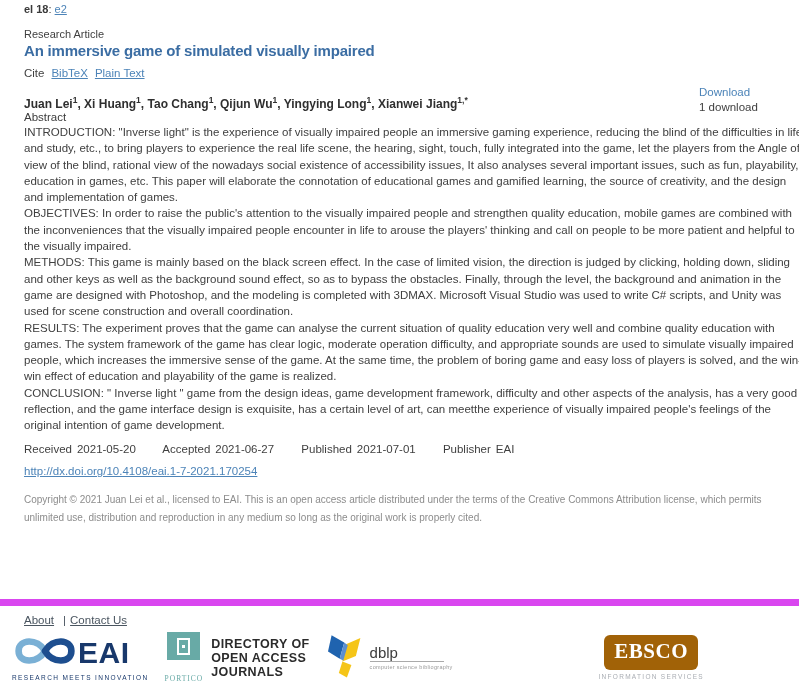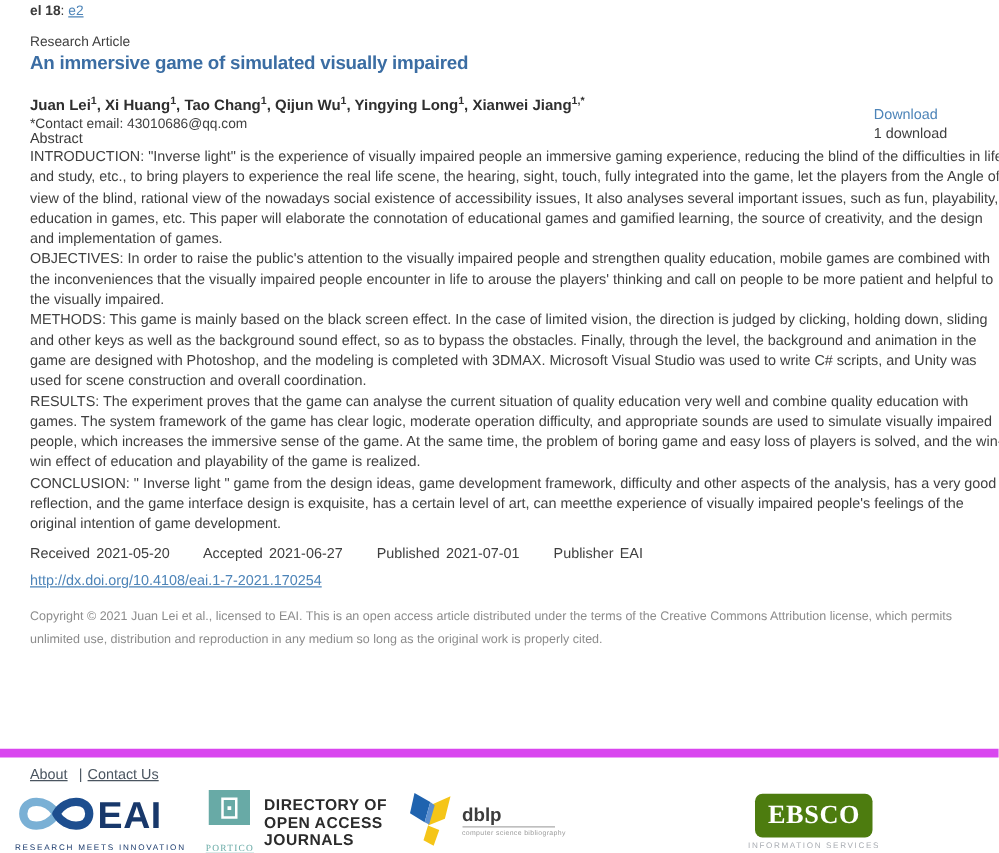--- a/index.html
+++ b/index.html
@@ -67,48 +67,50 @@
   .portico-square { width: 33px; height: 28px; background: #68aaa6; margin: 0 auto; display: flex; align-items: center; justify-content: center; }
   .portico-inner { width: 13px; height: 17px; border: 2px solid #ffffff; display: flex; align-items: center; justify-content: center; }
   .portico-dot { width: 3px; height: 3px; background: #ffffff; }
   .portico-label { font-family: "Liberation Serif", serif; font-size: 7.5px; letter-spacing: 1px; color: #68aaa6; margin-top: 14px; text-decoration: underline; }
 
   .doaj { margin-left: 10px; }
   .doaj-lines { margin-left: 8px; font-size: 12.5px; font-weight: bold; color: #2b2b2b; line-height: 14px; letter-spacing: 0.4px; }
 
   .dblp { margin-left: 18px; display: flex; align-items: center; }
   .dblp-textcol { margin-left: 6px; }
-  .dblp-label { font-size: 15px; font-weight: bold; color: #3c3c3c; line-height: 15px; }
+  .dblp-label { font-size: 15px; font-weight: normal; color: #3c3c3c; line-height: 15px; }
   .dblp-rule { width: 74px; border-bottom: 1px solid #aaaaaa; margin-top: 1px; }
   .dblp-sub { font-size: 5.5px; color: #999999; margin-top: 2px; letter-spacing: 0.3px; }
 
   .ebsco { margin-left: auto; margin-right: 95px; text-align: center; }
-  .ebsco-badge { background: #4d7c0f; border-radius: 6px; padding: 4px 10px 6px 10px; display: inline-block; }
+  .ebsco-badge { background: #a16207; border-radius: 6px; padding: 4px 10px 6px 10px; display: inline-block; }
   .ebsco-text { font-family: "Liberation Serif", serif; font-weight: bold; font-size: 21px; color: #ffffff; letter-spacing: 0.5px; }
   .ebsco-sub { font-size: 6.5px; color: #a9adb3; letter-spacing: 1.3px; margin-top: 3px; }
 </style>
 </head>
 <body>
 
 <div class="page">
 
   <div class="vol-line">
     <span class="vol-prefix">el 18</span><span>: </span><a class="vol-link">e2</a>
   </div>
 
   <div class="ra-label">Research Article</div>
 
   <h1 class="title">An immersive game of simulated visually impaired</h1>
 
+  <div class="cite-row">
+    <span>Cite</span><a>BibTeX</a><a>Plain Text</a>
+  </div>
 
   <div class="authors">
     <span class="author"><span>Juan Lei</span><sup>1</sup><span>, </span></span><span class="author"><span>Xi Huang</span><sup>1</sup><span>, </span></span><span class="author"><span>Tao Chang</span><sup>1</sup><span>, </span></span><span class="author"><span>Qijun Wu</span><sup>1</sup><span>, </span></span><span class="author"><span>Yingying Long</span><sup>1</sup><span>, </span></span><span class="author"><span>Xianwei Jiang</span><sup>1,*</sup><span></span></span>
   </div>
 
-  <div class="contact">*Contact email: 43010686@qq.com</div>
 
   <div class="download-block">
     <a class="download-link">Download</a>
     <div class="download-count">1 download</div>
   </div>
 
   <div class="abstract-heading">Abstract</div>
   <div class="abstract-body">
     <p>INTRODUCTION: "Inverse light" is the experience of visually impaired people an immersive gaming experience, reducing the blind of the difficulties in life and study, etc., to bring players to experience the real life scene, the hearing, sight, touch, fully integrated into the game, let the players from the Angle of view of the blind, rational view of the nowadays social existence of accessibility issues, It also analyses several important issues, such as fun, playability, education in games, etc. This paper will elaborate the connotation of educational games and gamified learning, the source of creativity, and the design and implementation of games.</p>
     <p>OBJECTIVES: In order to raise the public's attention to the visually impaired people and strengthen quality education, mobile games are combined with the inconveniences that the visually impaired people encounter in life to arouse the players' thinking and call on people to be more patient and helpful to the visually impaired.</p>

